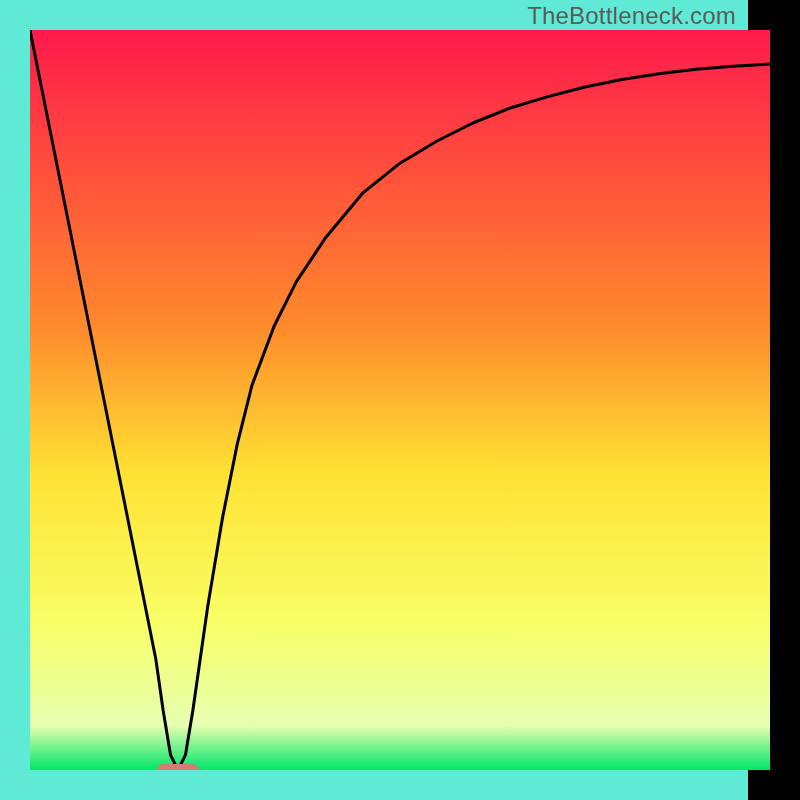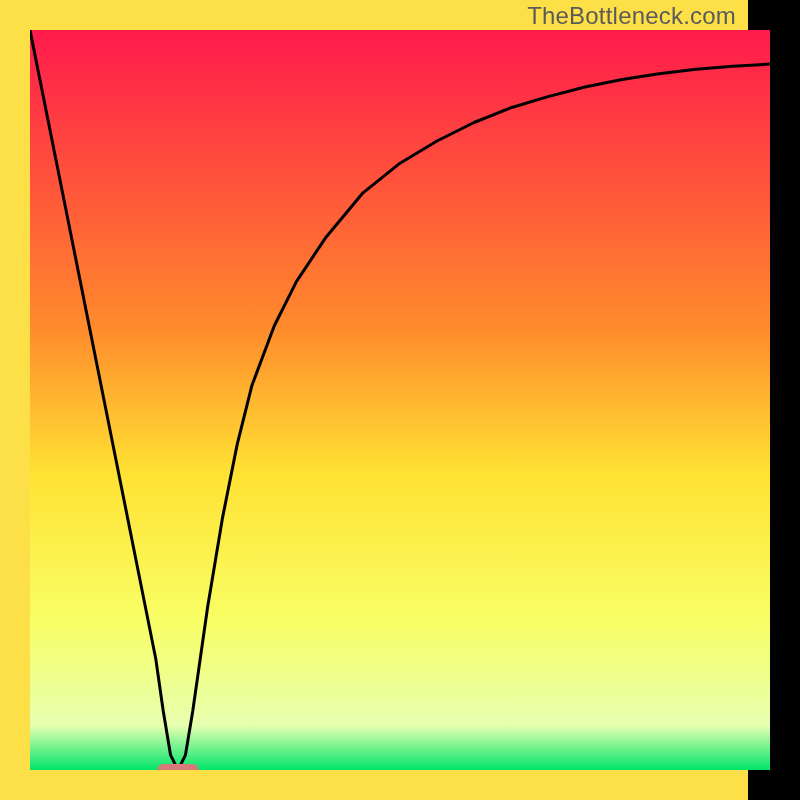--- a/index.html
+++ b/index.html
@@ -10,21 +10,21 @@
     background: #000;
     overflow: hidden;
     font-family: Arial, Helvetica, sans-serif;
   }
   .frame {
     position: absolute;
     top: 0;
     left: 0;
     width: 748px;
     height: 800px;
-    background: #fde047;
+    background: #5eead4;
   }
   .watermark {
     position: absolute;
     top: 2px;
     right: 12px;
     color: #5a5a5a;
     font-size: 24px;
     font-weight: 400;
     letter-spacing: 0.2px;
     user-select: none;

